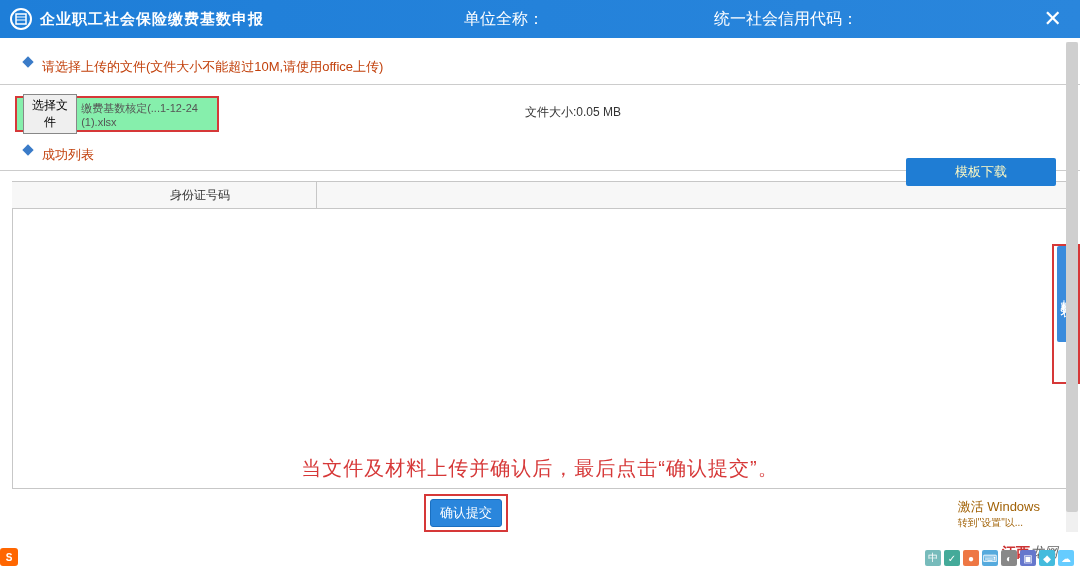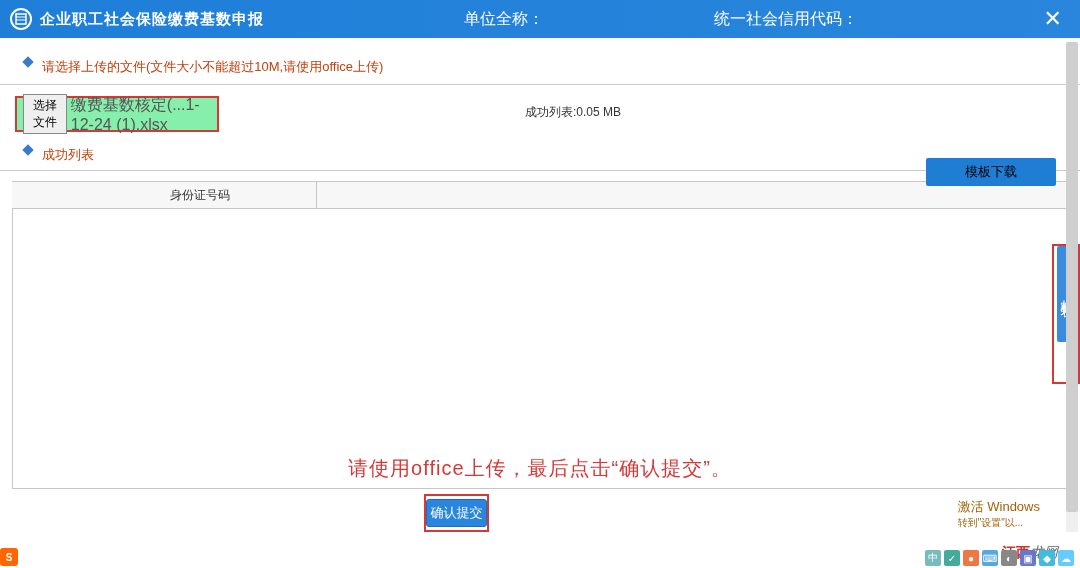--- a/index.html
+++ b/index.html
@@ -60,41 +60,41 @@
       background: #86efac;
     }
     .choose-btn {
       border: 1px solid #888;
       background: #efefef;
       font-size: 12px;
       padding: 2px 6px;
       cursor: pointer;
     }
     .filename {
-      font-size: 16px;
+      font-size: 11px;
       color: #555;
       margin-left: 4px;
     }
     .filesize {
       position: absolute;
       top: 104px;
       left: 525px;
       font-size: 12px;
       color: #333;
     }
 
     .template-btn {
       position: absolute;
       top: 158px;
       right: 24px;
-      width: 130px;
+      width: 150px;
       height: 28px;
       background: #1f7dd4;
       border: none;
-      color: #000000;
+      color: #fef9c3;
       font-size: 13px;
       border-radius: 2px;
       cursor: pointer;
     }
 
     .table-header {
       display: flex;
       border-top: 1px solid #c7c7c7;
       border-bottom: 1px solid #c7c7c7;
       background: #f7f7f7;
@@ -129,21 +129,21 @@
       font-size: 20px;
       color: #d63838;
       font-weight: 500;
       letter-spacing: 1px;
     }
 
     .submit-wrap {
       position: absolute;
       top: 494px;
       left: 424px;
-      width: 65px;
+      width: 84px;
       height: 38px;
       border: 2px solid #d63838;
       display: flex;
       align-items: center;
       justify-content: center;
     }
     .submit-btn {
       width: 72px;
       height: 28px;
       background: #2a86dc;
@@ -257,39 +257,39 @@
 
 <div class="section-bar">
   <div class="diamond"></div>
   <span>请选择上传的文件(文件大小不能超过10M,请使用office上传)</span>
 </div>
 
 <div class="upload-area">
   <button class="choose-btn">选择文件</button>
   <span class="filename">缴费基数核定(...1-12-24 (1).xlsx</span>
 </div>
-<div class="filesize">成功列表:0.05 MB</div>
+<div class="filesize">文件大小:0.05 MB</div>
 
 <button class="template-btn">模板下载</button>
 
 <div class="section-bar row2">
   <div class="diamond"></div>
   <span>成功列表</span>
 </div>
 
 <div style="height:10px"></div>
 
 <div class="table-header">
   <div class="col1">姓名</div>
   <div class="col3">身份证号码</div>
   <div class="col4"></div>
 </div>
 <div class="table-body"></div>
 
-<div class="instruction">请使用office上传，最后点击“确认提交”。</div>
+<div class="instruction">当文件及材料上传并确认后，最后点击“确认提交”。</div>
 
 <div class="submit-wrap">
   <button class="submit-btn">确认提交</button>
 </div>
 
 <div class="side-tab-wrap">
   <div class="side-tab">
     <span>材料列表</span>
   </div>
 </div>

